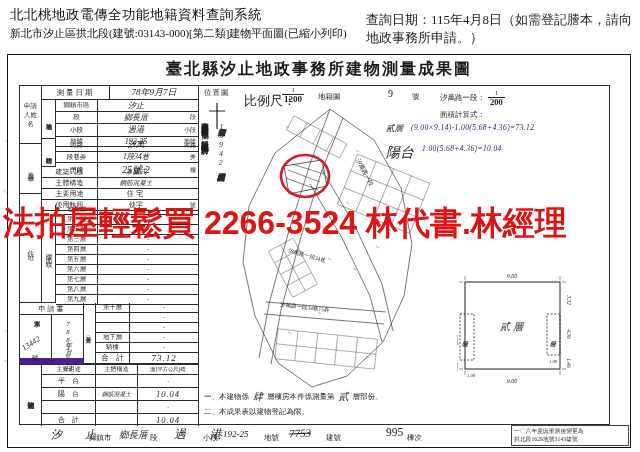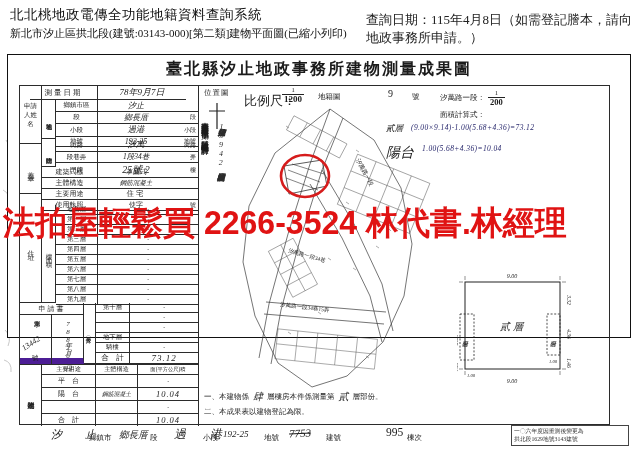--- a/index.html
+++ b/index.html
@@ -24,21 +24,21 @@
 <body>
 
 <div class="abs" style="left:10px;top:6px;font-size:13.5px;letter-spacing:.5px;color:#111">北北桃地政電傳全功能地籍資料查詢系統</div>
 <div class="abs" style="left:366px;top:11px;font-size:13px;color:#222">查詢日期：115年4月8日（如需登記謄本，請向地政事務所申請。）</div>
 <div class="abs" style="left:10px;top:26px;font-size:11px;color:#111">新北市汐止區拱北段(建號:03143-000)[第二類]建物平面圖(已縮小列印)</div>
 
 <svg class="abs" style="left:0;top:130px" width="16" height="260" viewBox="0 0 16 260">
   <path d="M6,10 q6,8 2,18 M3,60 q8,4 6,14 M5,200 q7,6 3,16 M4,230 q8,2 7,12" stroke="#c9c9c9" stroke-width="1" fill="none"></path>
 </svg>
 
-<div class="abs" style="left:7px;top:54px;width:624px;height:284px;border:1.5px solid #111;background:#fff">
+<div class="abs" style="left:7px;top:54px;width:624px;height:394px;border:1.5px solid #111;background:#fff">
 
   <div class="abs c" style="left:0;top:4px;width:622px;font-size:16px;font-weight:bold;letter-spacing:2px">臺北縣汐止地政事務所建物測量成果圖</div>
 
   <div class="abs" style="left:11px;top:30px;width:591px;height:340px;border:1px solid #2b2b2b">
 
     <div class="abs cell c" style="left:0;top:0;width:22px;height:58px;border-right:1px solid #2b2b2b;border-bottom:1px solid #2b2b2b;font-size:6.5px;line-height:9px;padding:2px">
       <span>申請人姓名</span>
       </div>
     <div class="abs cell" style="left:0;top:58px;width:22px;height:50px;border-right:1px solid #2b2b2b;border-bottom:1px solid #2b2b2b">
       <span class="vtx" style="font-size:7px;letter-spacing:3px">蓋章</span>
@@ -69,21 +69,21 @@
     <div class="abs cell" style="left:22px;top:53.4px;width:14px;height:27.9px;border-right:1px solid #2b2b2b;border-bottom:1px solid #2b2b2b">
       <span class="vtx" style="font-size:6px">建物門牌</span>
       </div>
     <div class="abs cell" style="left:22px;top:119.1px;width:14px;height:97.9px;border-right:1px solid #2b2b2b;border-bottom:1px solid #2b2b2b">
       <span class="vtx" style="font-size:6.5px;letter-spacing:4px">樓面積</span>
       </div>
     <div class="abs cell" style="left:64px;top:217px;width:12px;height:61px;border-right:1px solid #2b2b2b;border-bottom:1px solid #2b2b2b">
       <span class="vtx" style="font-size:5.5px">（平方公尺）</span>
       </div>
 
-    <div class="abs row" style="left:10px;top:0;width:156px;height:14px">
+    <div class="abs row" style="left:22px;top:0;width:156px;height:14px">
       <div class="lbl" style="width:68px;font-size:7.5px;letter-spacing:2px">測量日期</div>
       <div class="val hand" style="font-size:9px">78年9月7日</div>
     </div>
 
     <div class="abs colstack" style="left:36px;top:14px;width:142px;height:39.4px">
       <div class="row">
         <div class="lbl" style="width:42px;font-size:6.5px">鄉鎮市區</div>
         <div class="val hand" style="font-size:8px">汐止</div>
         <div class="sfx"></div>
         </div>

